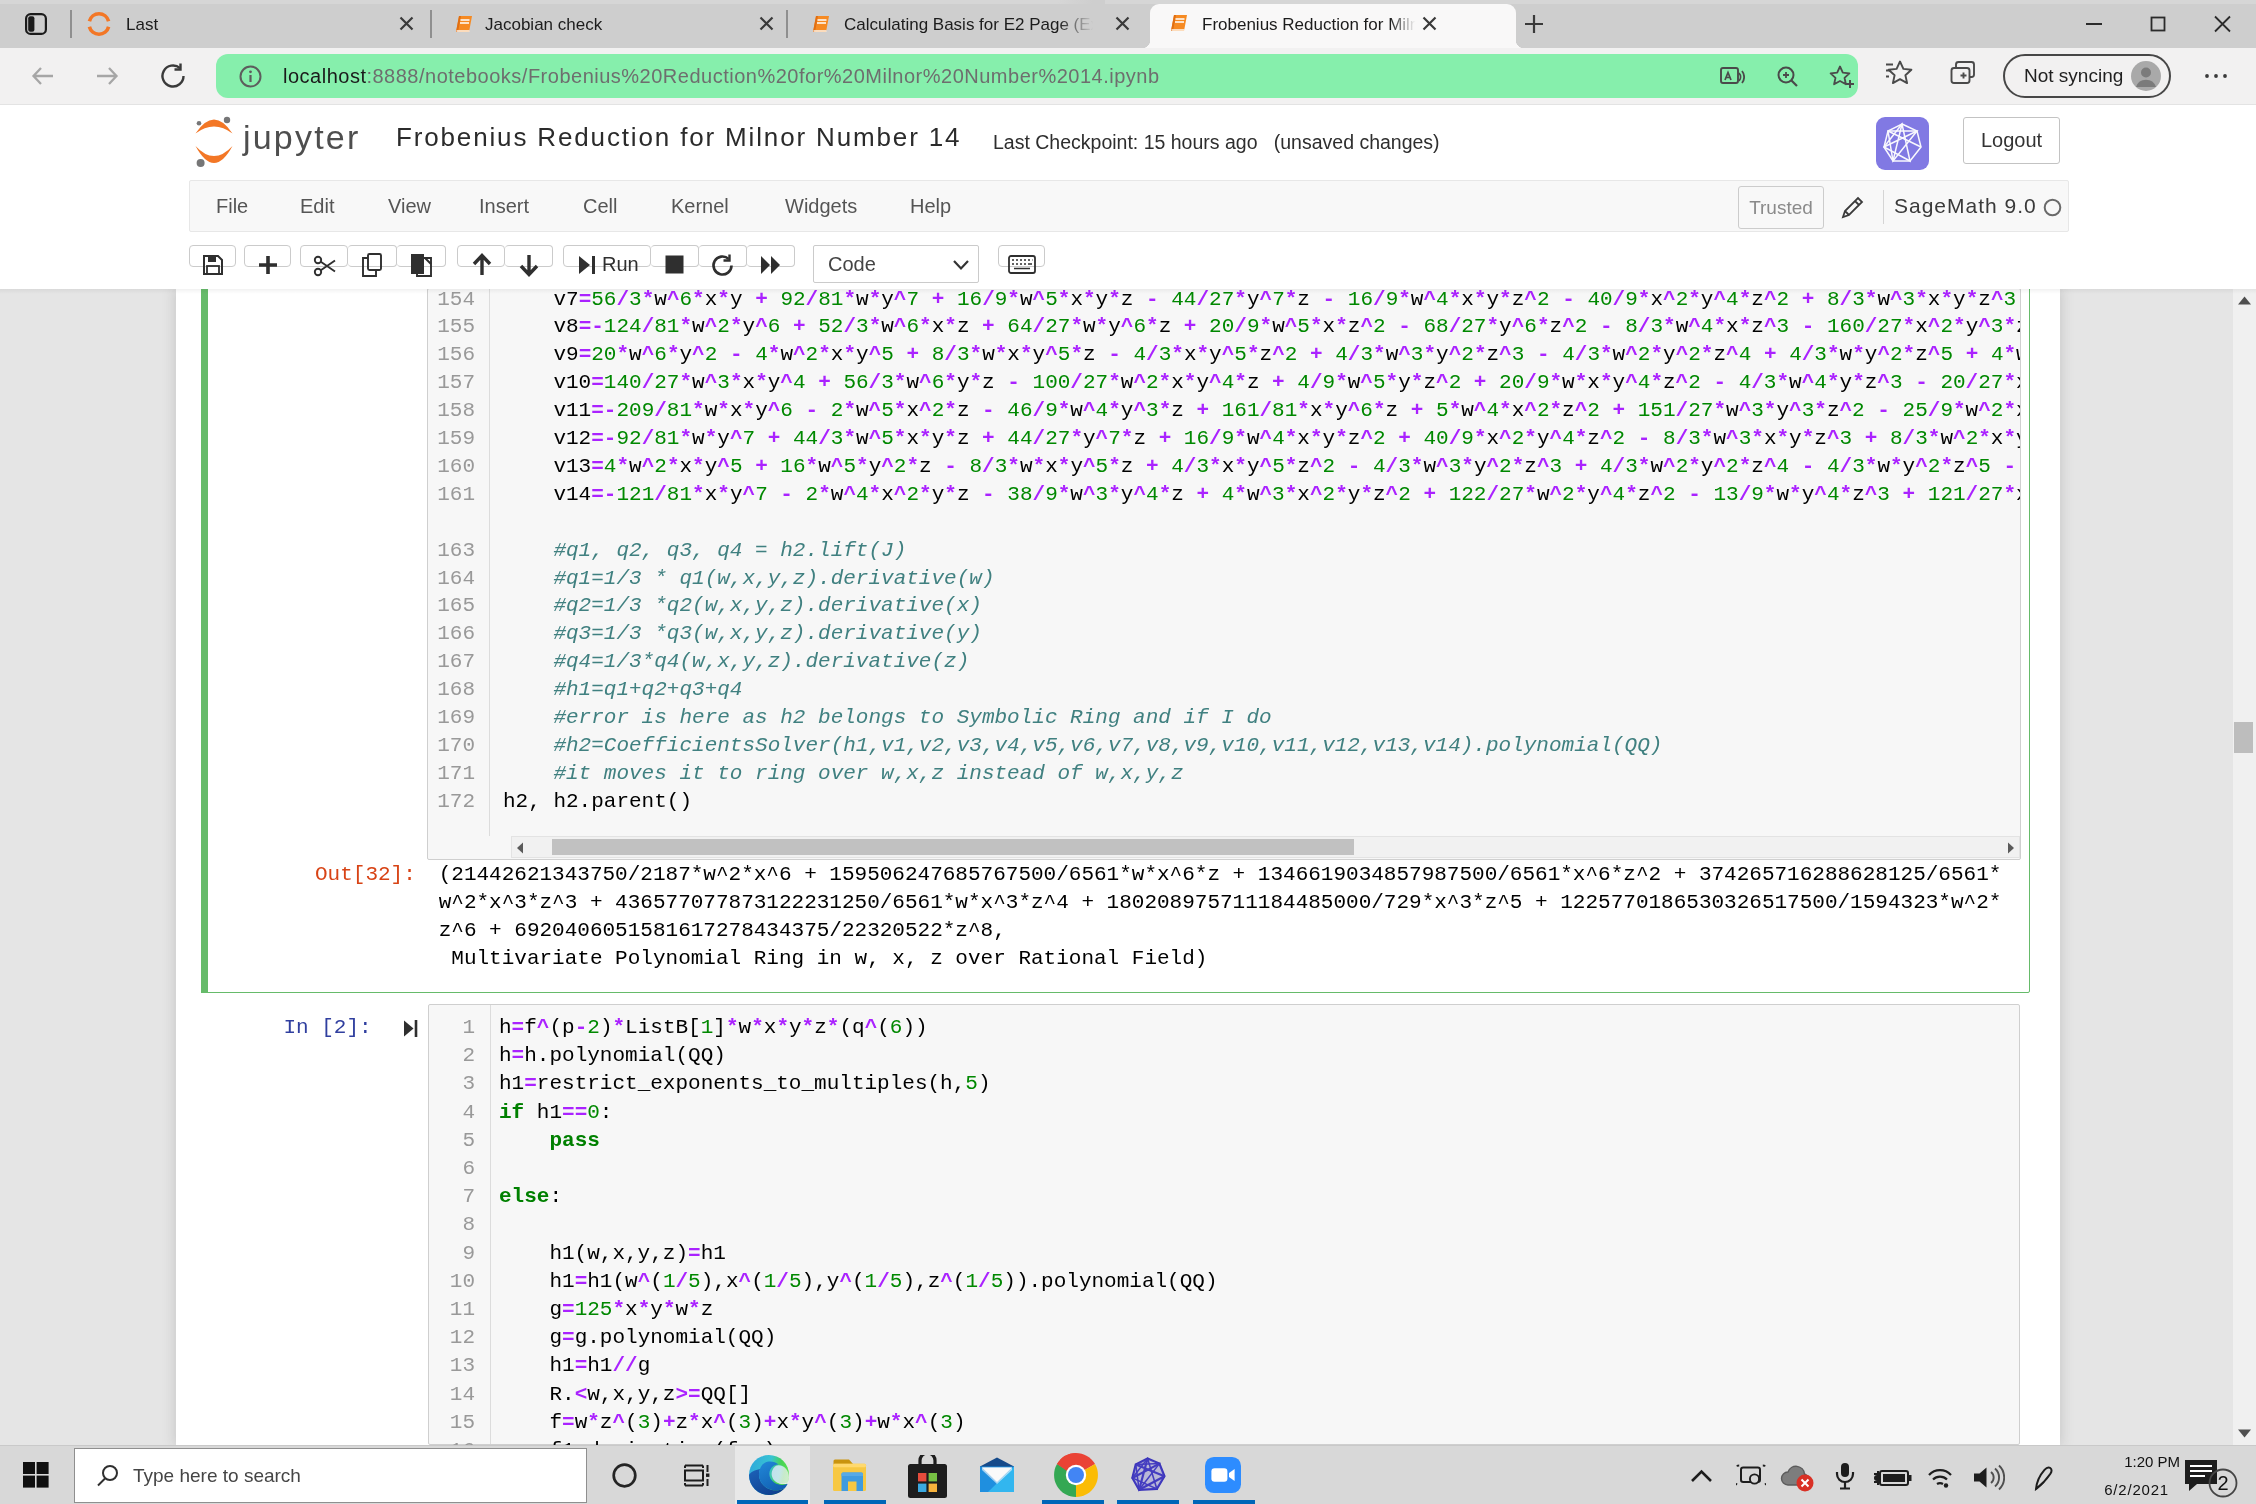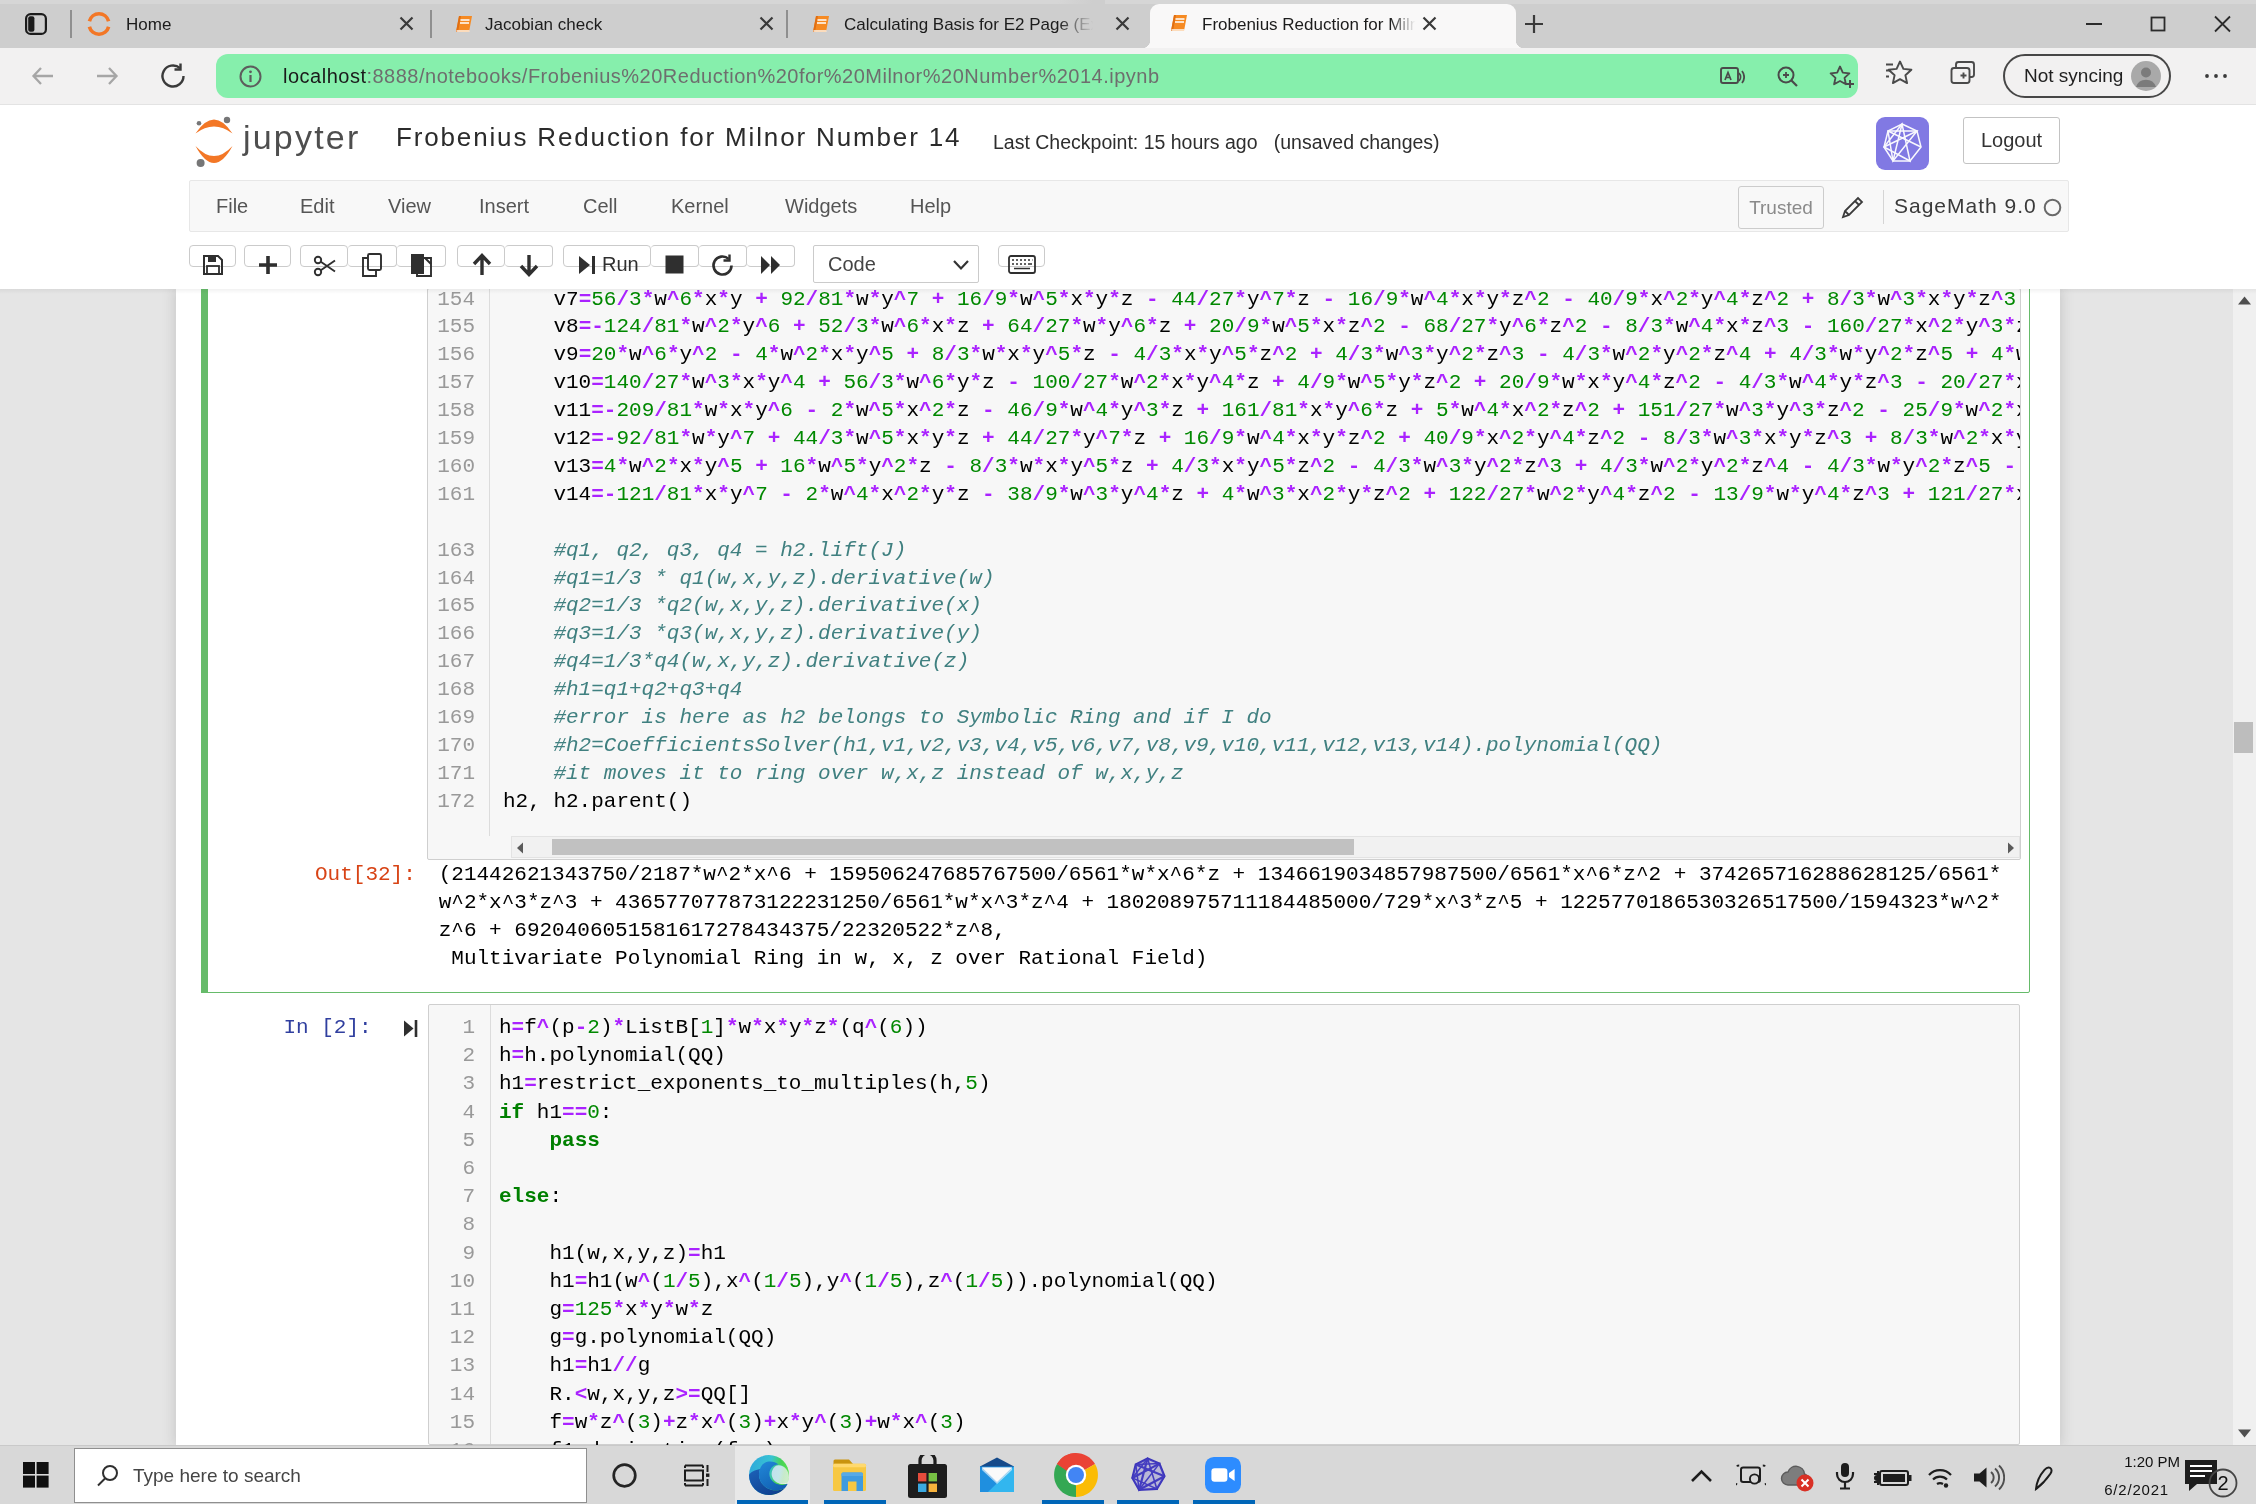--- a/index.html
+++ b/index.html
@@ -77,21 +77,21 @@
   <div class="abs" style="left:0;top:0;width:2256px;height:4px;background:#d6d6d6"></div>
   <svg class="abs" style="left:25px;top:13px" width="22" height="22" viewBox="0 0 22 22">
       <rect x="1.1" y="1.1" width="19.8" height="19.8" rx="4.5" fill="none" stroke="#1b1b1b" stroke-width="2.2"></rect>
       <rect x="3.2" y="3.2" width="6.2" height="15.6" rx="2" fill="#1b1b1b"></rect>
     </svg>
   <div class="tabsep" style="left:70px"></div>
   <svg class="abs" style="left:86px;top:11px" width="26" height="26" viewBox="0 0 26 26">
       <path d="M3.4 10.2 A9.9 9.9 0 0 1 22.6 10.2" fill="none" stroke="#F37726" stroke-width="3.6"></path>
       <path d="M3.4 15.8 A9.9 9.9 0 0 0 22.6 15.8" fill="none" stroke="#F37726" stroke-width="3.6"></path>
     </svg>
-  <div class="tabtitle" style="left:126px;width:200px">Home</div>
+  <div class="tabtitle" style="left:126px;width:200px">Last</div>
   <svg class="tclose" style="left:398px" viewBox="0 0 17 17">
       <path d="M2.5 2.5 L14.5 14.5 M14.5 2.5 L2.5 14.5" stroke="#3a3a3a" stroke-width="2.2"></path>
     </svg>
   <div class="tabsep" style="left:430px"></div>
   <svg class="abs" style="left:452px;top:12px" width="24" height="24" viewBox="0 0 24 24">
       <path d="M4 20 L7 4 L20 4 L17 20 Z" fill="#F68A22"></path>
       <path d="M4 20 L7 4 L9 4 L6 20 Z" fill="#E06E12"></path>
       <path d="M8.5 8 L17.5 8 M8 11 L17 11" stroke="#fff" stroke-width="1.6"></path>
       <path d="M4.5 19 L17.5 19" stroke="#fff" stroke-width="1.4"></path>
     </svg>

